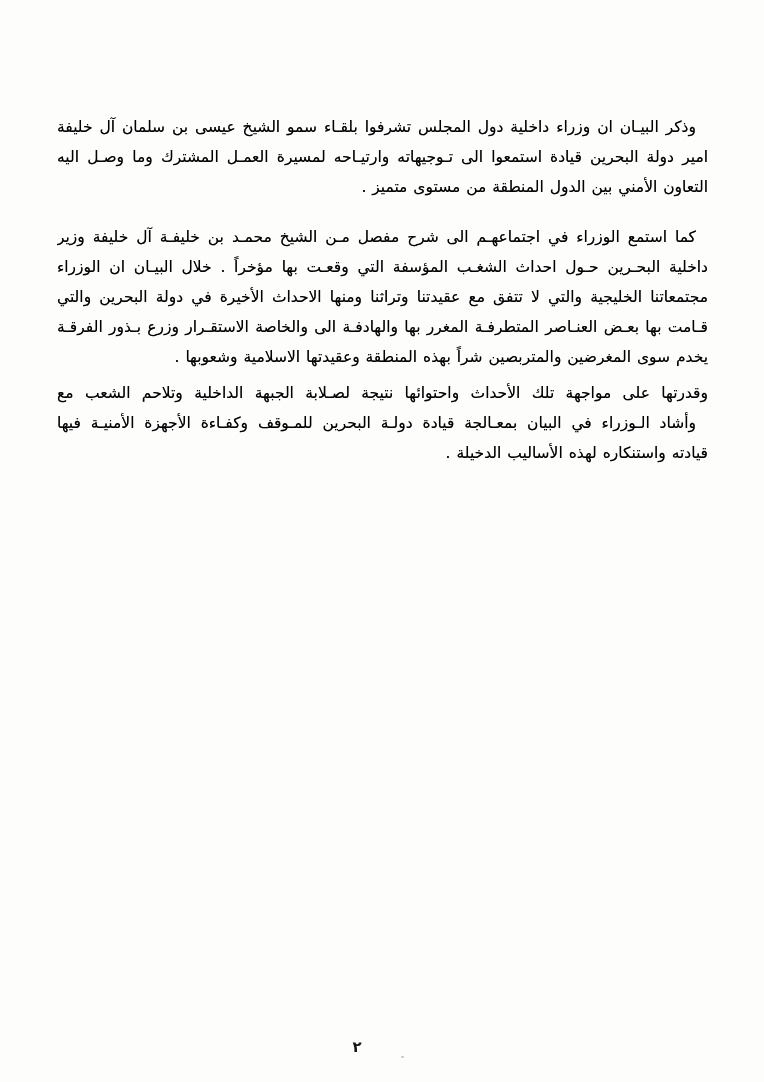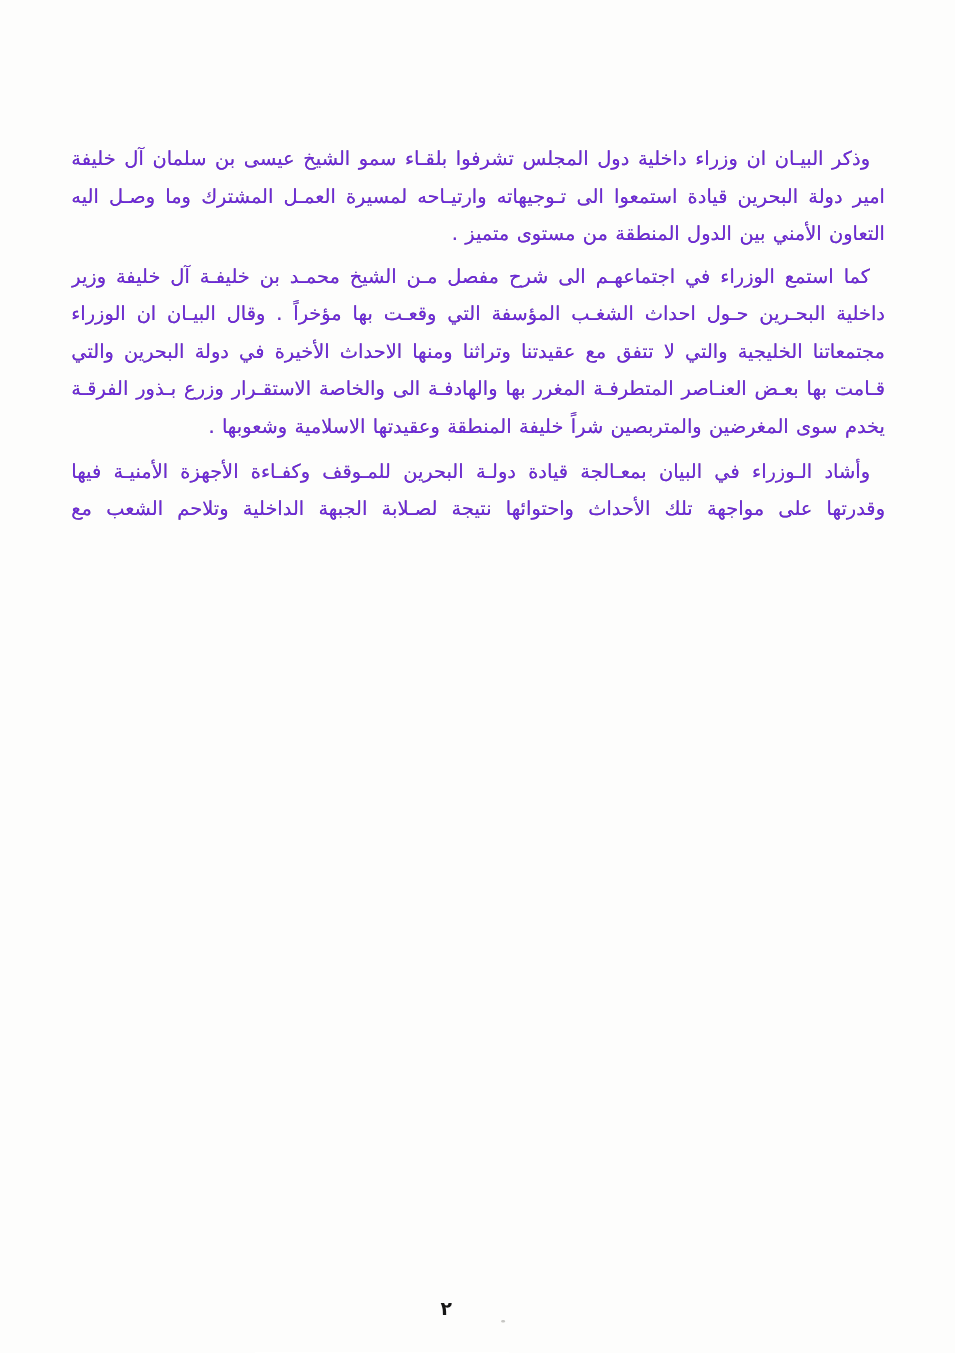--- a/index.html
+++ b/index.html
@@ -19,31 +19,31 @@
     position: absolute;
     top: 112px;
     left: 57px;
     right: 56px;
     direction: rtl;
   }
   .paragraph {
     margin: 0;
     padding: 0;
   }
-  .paragraph.p2 { margin-top: 4px; }
+  .paragraph.p2 { margin-top: 20px; }
   .paragraph.p3 { }
   .paragraph.p4 { margin-top: 6px; }
   .line {
     direction: rtl;
     unicode-bidi: embed;
     font-size: 15.5px;
     line-height: 30px;
     height: 30px;
     overflow: hidden;
-    color: #6d28d9;
+    color: #000000;
     text-align: justify;
     text-align-last: justify;
     text-shadow: 0 0 0.4px rgba(20,20,20,0.55);
     word-spacing: 1px;
   }
   .line.last {
     text-align-last: right;
   }
   .line.indent {
     text-indent: 12px;
@@ -79,32 +79,33 @@
   <div class="textblock">
 
     <div class="paragraph p1">
       <div class="line indent">وذكر البيـان ان وزراء داخلية دول المجلس تشرفوا بلقـاء سمو الشيخ عيسى بن سلمان آل خليفة</div>
       <div class="line">امير دولة البحرين قيادة استمعوا الى تـوجيهاته وارتيـاحه لمسيرة العمـل المشترك وما وصـل اليه</div>
       <div class="line last">التعاون الأمني بين الدول المنطقة من مستوى متميز .</div>
     </div>
 
     <div class="paragraph p2">
       <div class="line indent">كما استمع الوزراء في اجتماعهـم الى شرح مفصل مـن الشيخ محمـد بن خليفـة آل خليفة وزير</div>
-      <div class="line">داخلية البحـرين حـول احداث الشغـب المؤسفة التي وقعـت بها مؤخراً . وقال البيـان ان الوزراء</div>
+      <div class="line">داخلية البحـرين حـول احداث الشغـب المؤسفة التي وقعـت بها مؤخراً . خلال البيـان ان الوزراء</div>
     </div>
 
     <div class="paragraph p3">
       <div class="line">مجتمعاتنا الخليجية والتي لا تتفق مع عقيدتنا وتراثنا ومنها الاحداث الأخيرة في دولة البحرين والتي</div>
       <div class="line">قـامت بها بعـض العنـاصر المتطرفـة المغرر بها والهادفـة الى والخاصة الاستقـرار وزرع بـذور الفرقـة</div>
-      <div class="line last">يخدم سوى المغرضين والمتربصين شراً خليفة المنطقة وعقيدتها الاسلامية وشعوبها .</div>
+      <div class="line last">يخدم سوى المغرضين والمتربصين شراً بهذه المنطقة وعقيدتها الاسلامية وشعوبها .</div>
     </div>
 
     <div class="paragraph p4">
+      <div class="line">وقدرتها على مواجهة تلك الأحداث واحتوائها نتيجة لصـلابة الجبهة الداخلية وتلاحم الشعب مع</div>
       <div class="line indent">وأشاد الـوزراء في البيان بمعـالجة قيادة دولـة البحرين للمـوقف وكفـاءة الأجهزة الأمنيـة فيها</div>
-      <div class="line">وقدرتها على مواجهة تلك الأحداث واحتوائها نتيجة لصـلابة الجبهة الداخلية وتلاحم الشعب مع</div>
+      <div class="line last">قيادته واستنكاره لهذه الأساليب الدخيلة .</div>
     </div>
 
   </div>
 
   <div class="page-number">٢</div>
 
   <div class="scan-speck"></div>
 
 </div>
 

